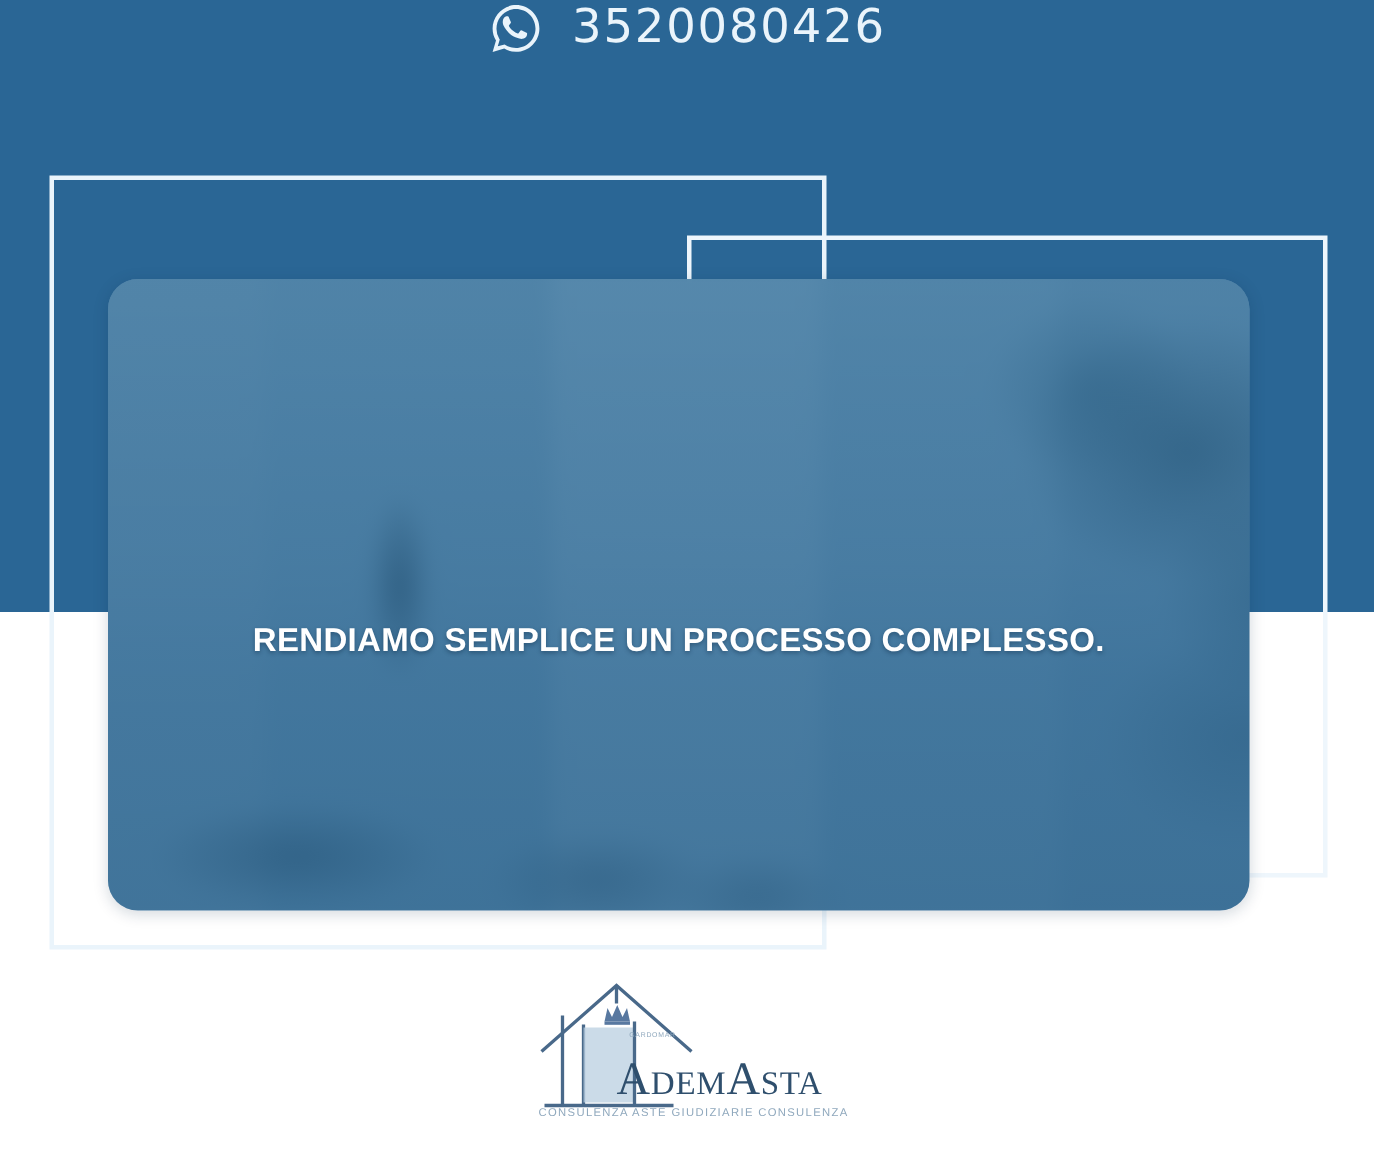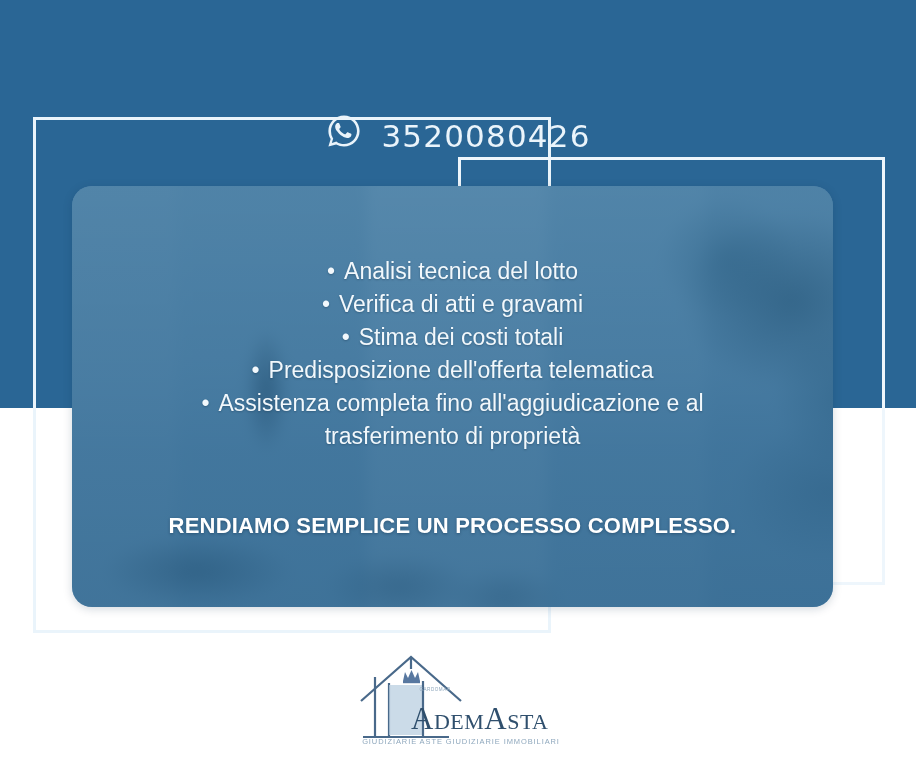--- a/index.html
+++ b/index.html
@@ -81,21 +81,21 @@
   }
   .card-inner{
     position:absolute;inset:0;
     display:flex;flex-direction:column;align-items:center;justify-content:center;
     padding:0 26px;box-sizing:border-box;
   }
 
   
   .header{
     position:absolute;left:0;top:0;width:916px;height:117px;
-    display:flex;align-items:flex-end;justify-content:center;gap:18px;margin-top:37px;
+    display:flex;align-items:flex-start;justify-content:center;gap:18px;
   }
   .wa-icon{display:block;}
   .phone{
     color:#eaf4fb;font-size:31px;letter-spacing:1.2px;font-weight:400;
     font-family:"DejaVu Sans","Liberation Sans",sans-serif;
   }
 
   
   .bullets{
     list-style:none;margin:0 0 0 0;padding:0;text-align:center;
@@ -151,27 +151,20 @@
         <path d="M14.3 11.6c-0.3-0.68-0.62-0.7-0.9-0.71h-0.77c-0.27 0-0.7 0.1-1.07 0.5-0.37 0.4-1.4 1.37-1.4 3.33 0 1.96 1.43 3.86 1.63 4.13 0.2 0.27 2.77 4.43 6.84 6.04 3.38 1.33 4.07 1.07 4.8 1 0.73-0.07 2.37-0.97 2.7-1.9 0.33-0.93 0.33-1.73 0.23-1.9-0.1-0.17-0.37-0.27-0.77-0.47-0.4-0.2-2.37-1.17-2.73-1.3-0.37-0.13-0.63-0.2-0.9 0.2-0.27 0.4-1.03 1.3-1.27 1.57-0.23 0.27-0.47 0.3-0.87 0.1-0.4-0.2-1.69-0.62-3.22-1.99-1.19-1.06-2-2.37-2.23-2.77-0.23-0.4-0.02-0.62 0.18-0.82 0.18-0.18 0.4-0.47 0.6-0.7 0.2-0.23 0.27-0.4 0.4-0.67 0.13-0.27 0.07-0.5-0.03-0.7-0.1-0.2-0.88-2.17-1.22-2.94z" fill="#eaf4fb"></path>
       </svg>
     </span>
     <span class="phone">3520080426</span>
   </div>
 
   <div class="card">
     <div class="card-photo"></div>
     <div class="card-tint"></div>
     <div class="card-inner">
-      <ul class="bullets">
-        <li>Analisi tecnica del lotto</li>
-        <li>Verifica di atti e gravami</li>
-        <li>Stima dei costi totali</li>
-        <li>Predisposizione dell'offerta telematica</li>
-        <li>Assistenza completa fino all'aggiudicazione e al trasferimento di proprietà</li>
-      </ul>
       <div class="tagline">RENDIAMO SEMPLICE UN PROCESSO COMPLESSO.</div>
     </div>
   </div>
 
   <div class="logo">
     <div class="logo-wrap">
       <span class="logo-mark">
         <svg width="120" height="92" viewBox="0 0 120 92" aria-hidden="true">
 
           <path d="M8 46 L58 2 L108 46" fill="none" stroke="#49698a" stroke-width="2.2"></path>
@@ -187,17 +180,17 @@
           <path d="M10 82 L96 82" fill="none" stroke="#49698a" stroke-width="2.2"></path>
 
           <g transform="translate(50,14)">
             <path d="M0 12 L2 3 L5 9 L8.5 1 L12 9 L15 3 L17 12 Z" fill="#5878a0"></path>
             <rect x="0" y="12" width="17" height="2.2" fill="#5878a0"></rect>
           </g>
         </svg>
       </span>
       <span class="logo-crown-txt">GARDOMAR</span>
       <span class="logo-word">AdemAsta</span>
-      <span class="logo-sub">GIUDIZIARIE ASTE GIUDIZIARIE IMMOBILIARI</span>
+      <span class="logo-sub">CONSULENZA ASTE GIUDIZIARIE CONSULENZA</span>
     </div>
   </div>
 
 </div>
 
 </body></html>

